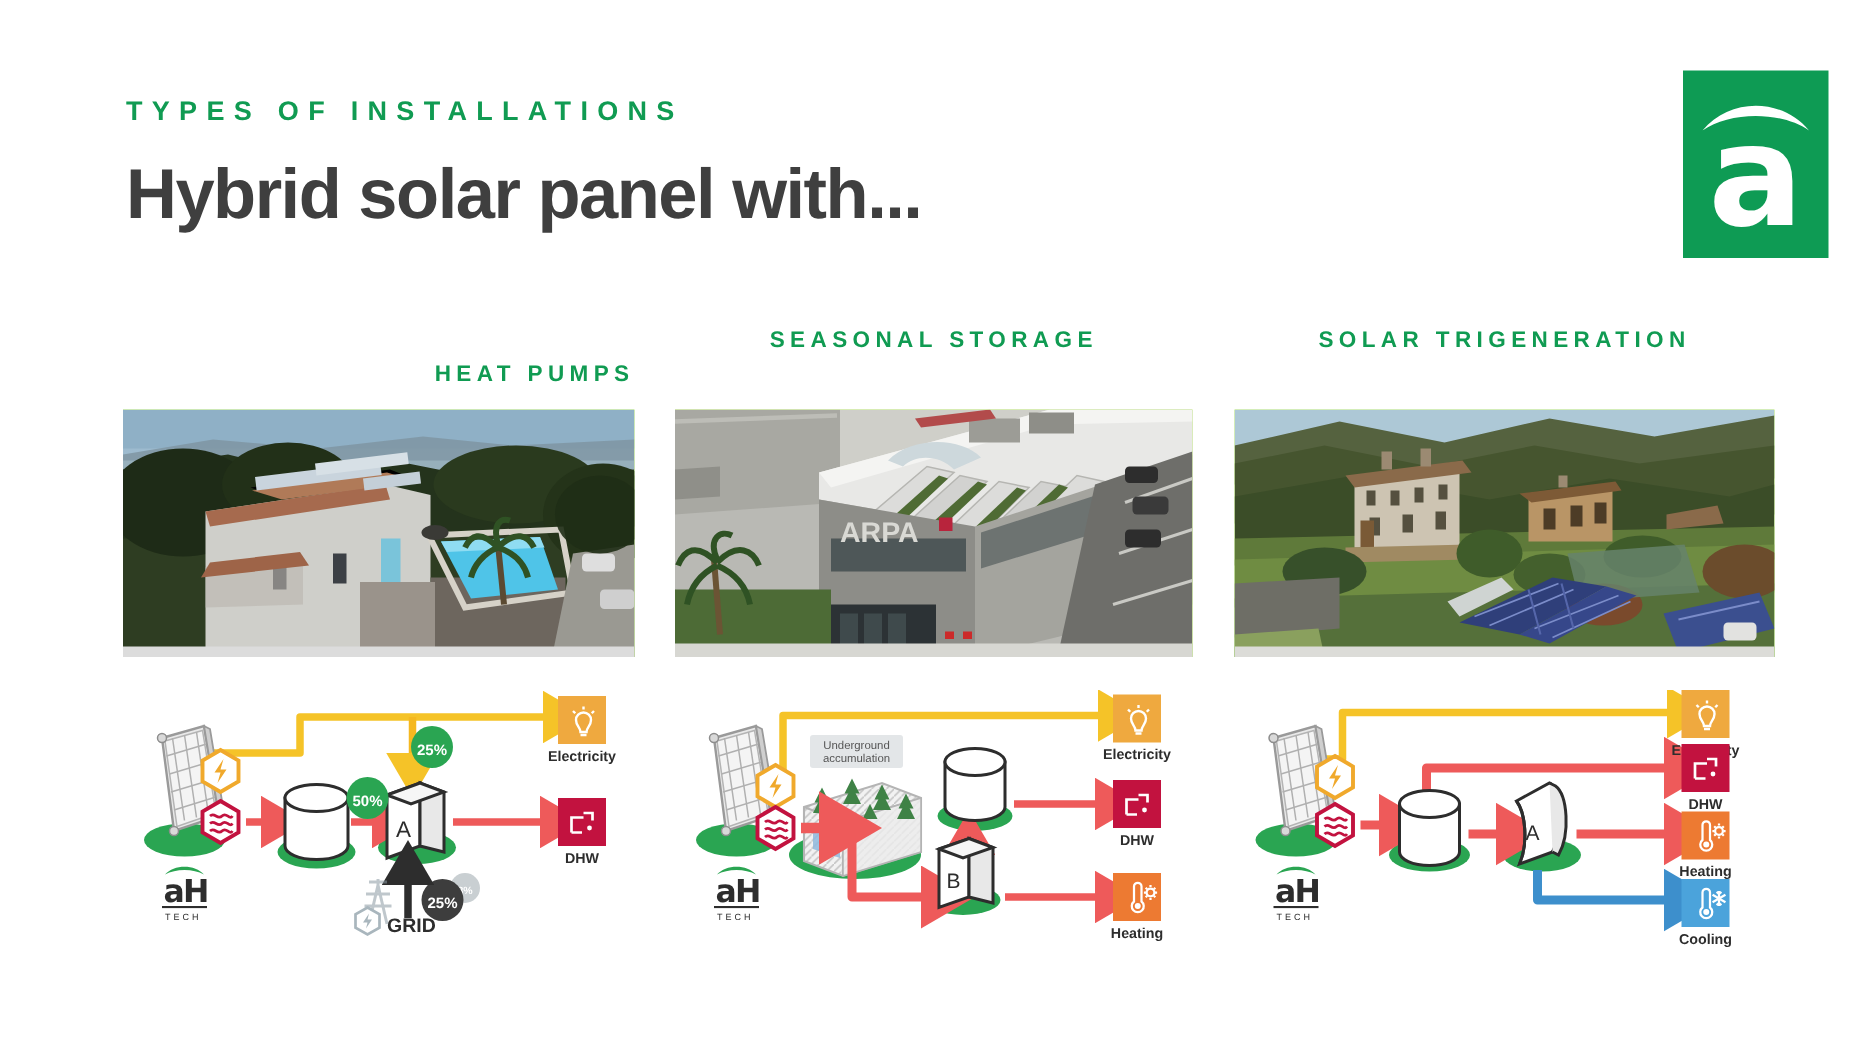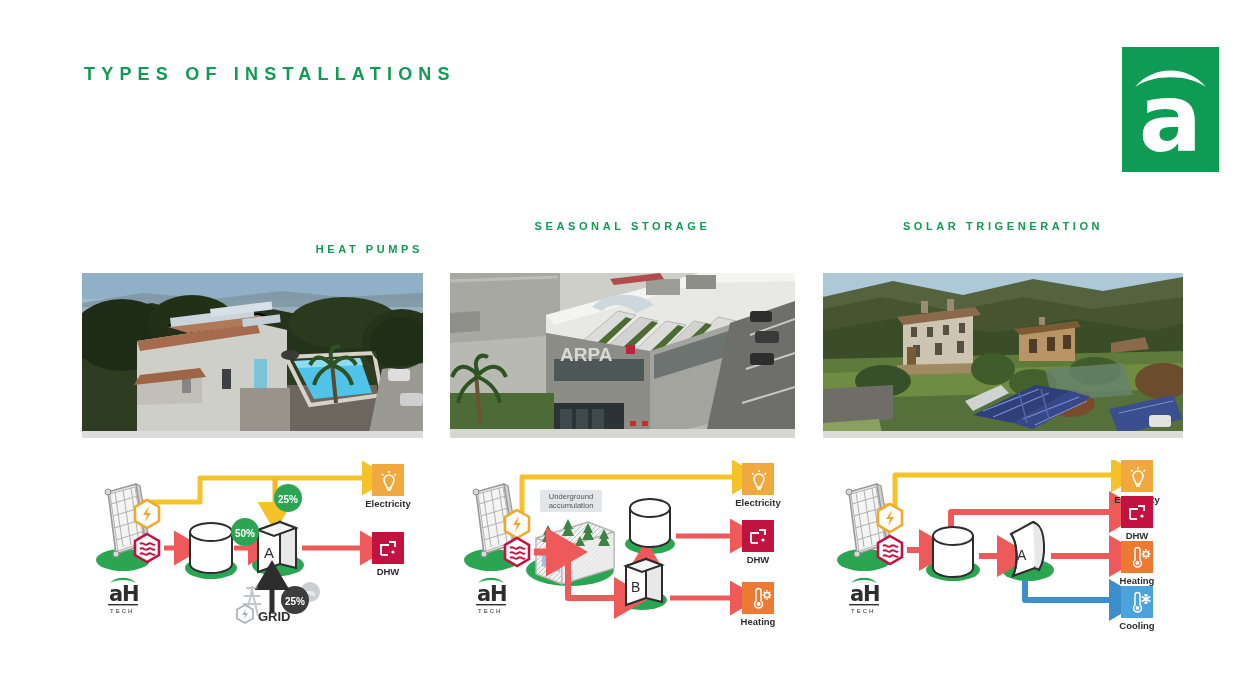--- a/index.html
+++ b/index.html
@@ -37,21 +37,21 @@
   }
 
   
   .col { position: absolute; top: 215px; }
   .col.c1 { left: 82px;  width: 341px; }
   .col.c2 { left: 450px; width: 345px; }
   .col.c3 { left: 823px; width: 360px; }
 
   .col-title {
     text-align: center;
-    font-size: 11px; font-weight: bold; letter-spacing: 3.6px;
+    font-size: 15px; font-weight: bold; letter-spacing: 3.6px;
     color: #109B52; line-height: 23px;
     text-transform: uppercase;
     min-height: 46px;
   }
   .col.c1 .col-title { padding-top: 23px; text-align: right; }
 
   .photo {
     position: absolute; top: 58px; left: 0;
     width: 100%; height: 165px;
     overflow: hidden;
@@ -64,20 +64,21 @@
   .diagram svg { display: block; width: 100%; height: 100%; }
 
   .hidden-label { position: absolute; width: 0; height: 0; overflow: hidden; }
 </style>
 </head>
 <body>
 
 <div class="slide">
 
   <div class="eyebrow">TYPES OF INSTALLATIONS</div>
+  <div class="headline">Hybrid solar panel with...</div>
 
   <div class="logo-box">
     <svg class="arc" viewBox="0 0 71 26">
       <path d="M0 24 C 18 2, 53 2, 71 24 C 53 11, 18 11, 0 24 Z" fill="#ffffff"></path>
     </svg>
     <div class="a-letter">a</div>
   </div>
 
   <div class="col c1">
     <div class="col-title">HEAT PUMPS</div>

